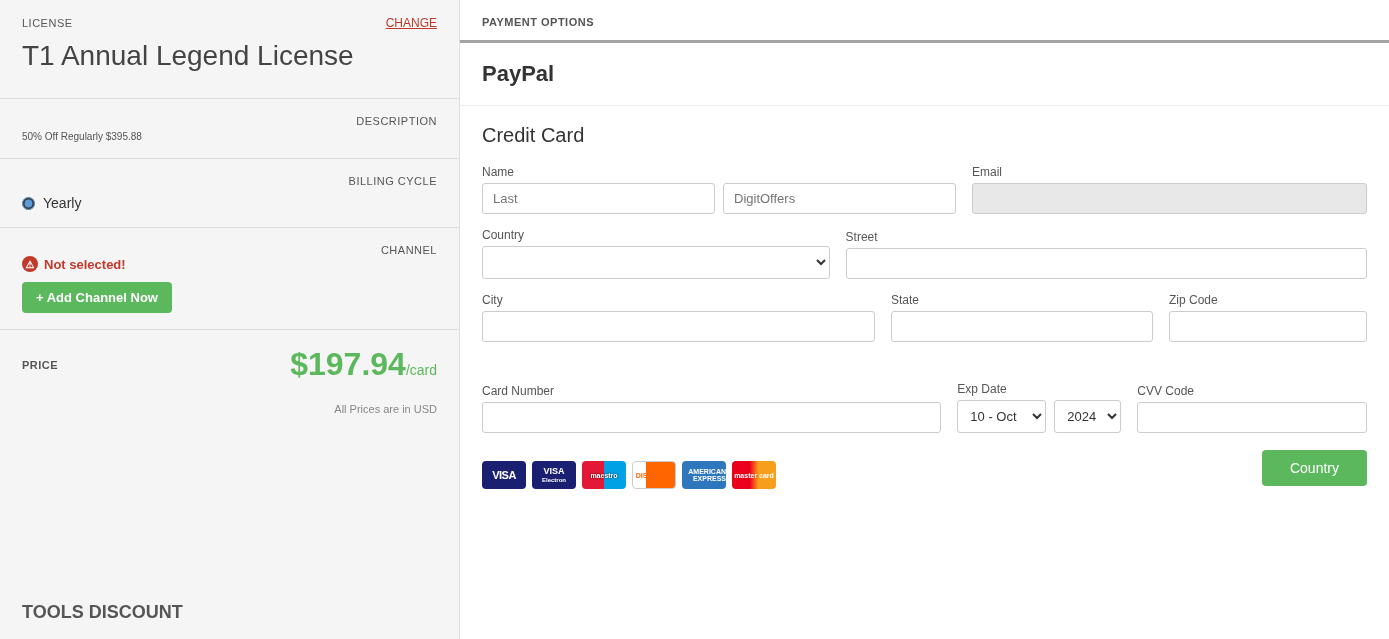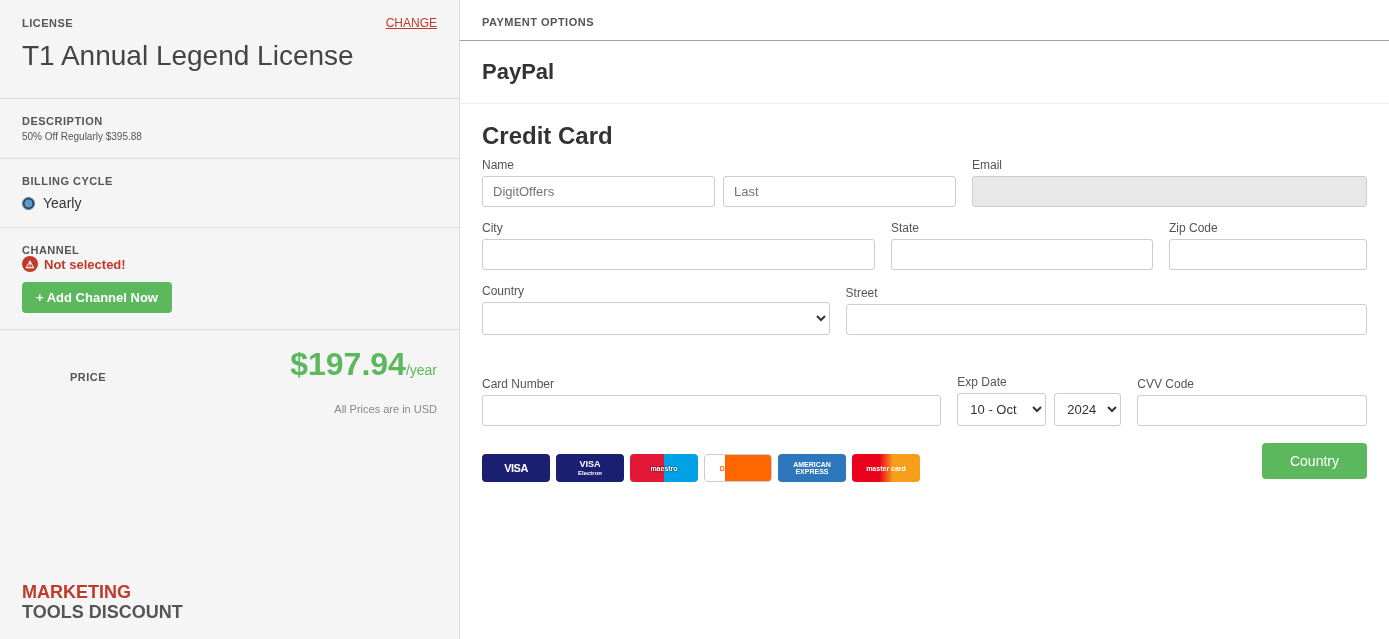--- a/index.html
+++ b/index.html
@@ -33,24 +33,25 @@
       padding: 16px 22px;
     }
     .section-header {
       display: flex;
       justify-content: space-between;
       align-items: center;
       margin-bottom: 8px;
     }
     .section-label {
       font-size: 11px;
-      font-weight: bold;
+      font-weight: normal;
       color: #555;
       letter-spacing: 0.5px;
       text-transform: uppercase;
+      text-align: right;
     }
     .change-link {
       color: #c0392b;
       font-size: 12px;
       text-decoration: underline;
       cursor: pointer;
       font-weight: normal;
     }
     .license-title {
       font-size: 28px;
@@ -99,23 +100,22 @@
       display: flex;
       align-items: center;
       gap: 8px;
       margin-top: 8px;
     }
     .radio-group input[type="radio"] { accent-color: #5b9bd5; }
     .price-section {
       padding: 16px 22px;
       display: flex;
       justify-content: space-between;
-      align-items: flex-end;
+      align-items: center;
       background: #f5f5f5;
-      margin-left: 48px;
     }
     .price-label {
       font-size: 11px;
       font-weight: bold;
       color: #555;
       letter-spacing: 0.5px;
       text-transform: uppercase;
     }
     .price-value {
       color: #5cb85c;
@@ -150,39 +150,39 @@
     }
 
     
     .payment-options-header {
       padding: 16px 22px 12px;
       font-size: 11px;
       font-weight: bold;
       color: #555;
       letter-spacing: 0.5px;
       text-transform: uppercase;
-      border-bottom: 1px solid #a3a3a3;
+      border-bottom: 3px solid #a3a3a3;
     }
     .paypal-section {
       padding: 18px 22px 18px;
       border-bottom: 1px solid #eee;
     }
     .paypal-title {
       font-size: 22px;
       font-weight: bold;
       color: #333;
     }
     .credit-card-section {
       padding: 18px 22px;
     }
     .credit-card-title {
-      font-size: 24px;
-      font-weight: bold;
+      font-size: 20px;
+      font-weight: normal;
       color: #333;
-      margin-bottom: 8px;
+      margin-bottom: 18px;
     }
     .form-row {
       display: flex;
       gap: 16px;
       margin-bottom: 14px;
       align-items: flex-end;
     }
     .form-group {
       display: flex;
       flex-direction: column;
@@ -234,30 +234,30 @@
       gap: 8px;
     }
 
     .cards-row {
       display: flex;
       align-items: center;
       margin-top: 14px;
       gap: 6px;
     }
     .card-icon {
-      width: 68px;
+      width: 44px;
       height: 28px;
       border-radius: 4px;
       display: flex;
       align-items: center;
       justify-content: center;
       font-size: 8px;
       font-weight: bold;
       color: white;
-      text-align: center;
+      text-align: right;
     }
     .card-visa { background: #1a1f71; font-size: 11px; letter-spacing: -0.5px; }
     .card-visa-electron { background: #1a1f71; font-size: 7px; }
     .card-maestro { background: linear-gradient(to right, #e31837 50%, #00a2e5 50%); font-size: 8px; }
     .card-discover { background: #ff6600; font-size: 7px; }
     .card-amex { background: #2e77bc; font-size: 7px; }
     .card-mastercard { background: linear-gradient(to right, #eb001b 40%, #f79e1b 60%); font-size: 7px; }
 
     .submit-btn {
       background: #5cb85c;
@@ -309,81 +309,80 @@
     <div class="not-selected">
       <span class="warning-icon">⚠</span>
       <span>Not selected!</span>
     </div>
     <button class="add-channel-btn">+ Add Channel Now</button>
   </div>
 
   <div class="price-section">
     <span class="price-label">PRICE</span>
     <span>
-      <span class="price-value">$197.94</span><span class="price-per">/year</span>
+      <span class="price-value">$197.94</span><span class="price-per">/card</span>
     </span>
   </div>
   <div class="price-note">All Prices are in USD</div>
 
   <div class="brand-section">
     <div class="brand-marketing">
-      <div class="marketing">MARKETING</div>
       <div class="tools-discount">TOOLS DISCOUNT</div>
     </div>
   </div>
 </div>
 
 <div class="right-panel">
   <div class="payment-options-header">PAYMENT OPTIONS</div>
 
   <div class="paypal-section">
     <div class="paypal-title">PayPal</div>
   </div>
 
   <div class="credit-card-section">
     <div class="credit-card-title">Credit Card</div>
 
     <div class="name-email-row">
       <div class="name-group" style="flex:2.4;">
         <label>Name</label>
         <div class="name-inputs">
+          <input type="text" style="flex: 1 1 0%; border: 1px solid rgb(204, 204, 204); border-radius: 3px; padding: 7px 10px; font-size: 13px;" placeholder="Last">
           <input type="text" style="flex: 1 1 0%; border: 1px solid rgb(204, 204, 204); border-radius: 3px; padding: 7px 10px; font-size: 13px;" placeholder="DigitOffers">
-          <input type="text" style="flex: 1 1 0%; border: 1px solid rgb(204, 204, 204); border-radius: 3px; padding: 7px 10px; font-size: 13px;" placeholder="Last">
         </div>
       </div>
       <div class="form-group" style="flex:2;">
         <label>Email</label>
         <input type="email" style="border: 1px solid rgb(204, 204, 204); border-radius: 3px; padding: 7px 10px; font-size: 13px; background: rgb(232, 232, 232);">
-      </div>
-    </div>
-
-    <div class="form-row">
-      <div class="form-group fg-city">
-        <label>City</label>
-        <input type="text" style="">
-      </div>
-      <div class="form-group fg-state">
-        <label>State</label>
-        <input type="text" style="">
-      </div>
-      <div class="form-group fg-zip">
-        <label>Zip Code</label>
-        <input type="text" style="">
       </div>
     </div>
 
     <div class="form-row">
       <div class="form-group fg-country">
         <label>Country</label>
         <select>
           <option value=""></option>
         </select>
       </div>
       <div class="form-group fg-street">
         <label>Street</label>
+        <input type="text" style="">
+      </div>
+    </div>
+
+    <div class="form-row">
+      <div class="form-group fg-city">
+        <label>City</label>
+        <input type="text" style="">
+      </div>
+      <div class="form-group fg-state">
+        <label>State</label>
+        <input type="text" style="">
+      </div>
+      <div class="form-group fg-zip">
+        <label>Zip Code</label>
         <input type="text" style="">
       </div>
     </div>
 
     <div class="form-row" style="margin-top:10px;">
       <div class="form-group fg-card">
         <label>Card Number</label>
         <input type="text" style="">
       </div>
       <div class="form-group">

